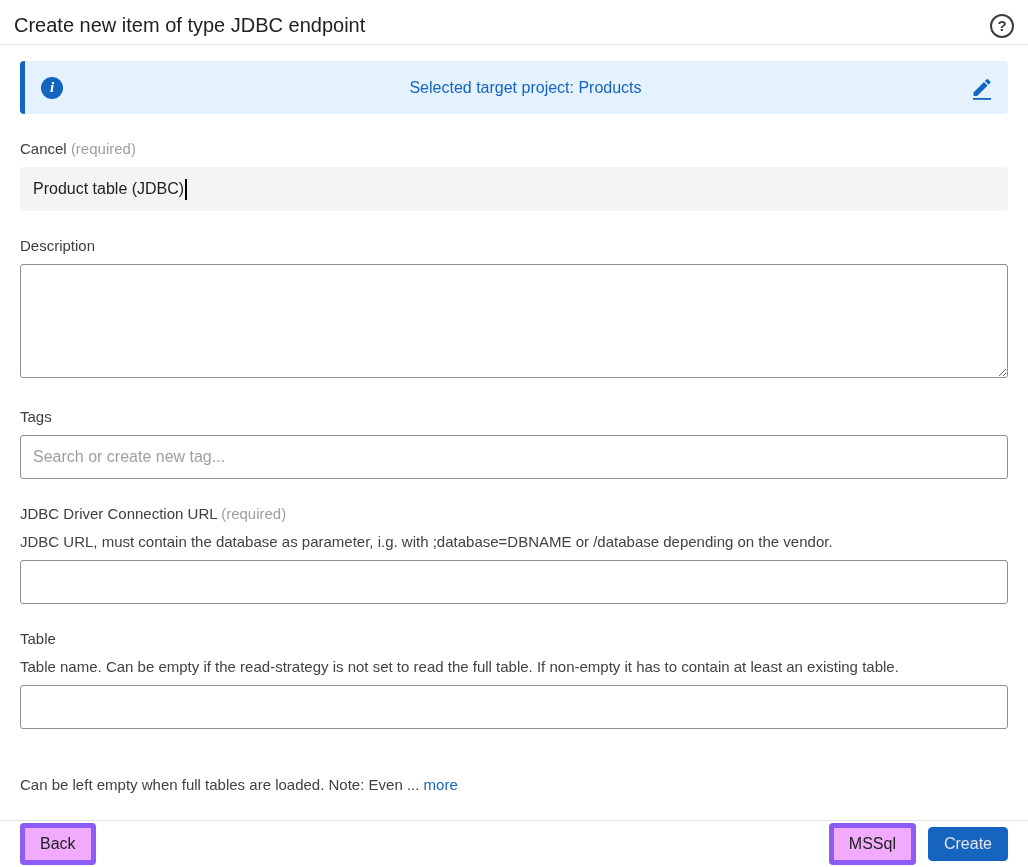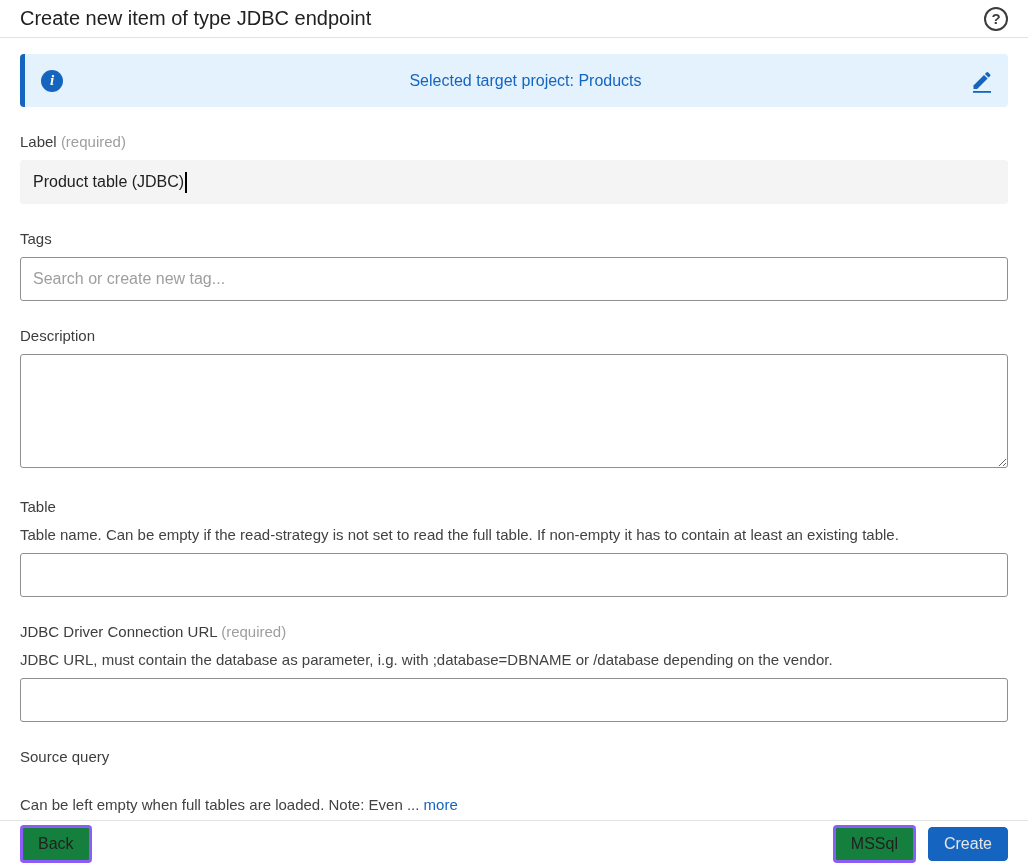--- a/index.html
+++ b/index.html
@@ -8,21 +8,21 @@
     width: 1028px; height: 867px; overflow: hidden;
     font-family: "Liberation Sans", sans-serif;
     background: #ffffff; color: #212121;
   }
   .dialog { display: flex; flex-direction: column; width: 1028px; height: 867px; }
 
   
   .header {
     flex: 0 0 auto; height: 38px;
     display: flex; align-items: center; justify-content: space-between;
-    padding: 0 20px; border-bottom: 1px solid #e3e3e3;
+    padding: 0 14px; border-bottom: 1px solid #e3e3e3; margin-top: 7px;
   }
   .title { font-size: 20px; color: #212121; }
   .help-icon {
     width: 24px; height: 24px; border: 2px solid #3c3c3c; border-radius: 50%;
     display: flex; align-items: center; justify-content: center;
     font-size: 15px; font-weight: bold; color: #3c3c3c; cursor: pointer;
   }
 
   
   .content { flex: 1 1 auto; overflow: hidden; padding: 16px 20px 0 20px; }
@@ -71,21 +71,21 @@
   .footer {
     flex: 0 0 auto; height: 47px;
     border-top: 1px solid #e3e3e3;
     display: flex; align-items: center; gap: 12px; padding: 0 20px;
   }
   .spacer { flex: 1 1 auto; }
   .btn {
     font-family: "Liberation Sans", sans-serif; font-size: 16px;
     padding: 7px 15px; border-radius: 4px; cursor: pointer;
   }
-  .btn-outline { background: #15803d; border: 3px solid #8b5cf6; color: #212121; }
+  .btn-outline { background: #f0abfc; border: 5px solid #8b5cf6; color: #212121; }
   .btn-primary { background: #1565c0; border: 1px solid #1565c0; color: #e5e5e5; }
 </style>
 </head>
 <body>
 
 <div class="dialog">
 
   <div class="header">
     <div class="title">Create new item of type JDBC endpoint</div>
     <div class="help-icon">?</div>
@@ -100,56 +100,55 @@
         <svg width="24" height="24" viewBox="0 0 24 24" aria-hidden="true">
           <path d="M3.5 16.4V20h3.6L17.6 9.5l-3.6-3.6L3.5 16.4z" fill="#1565c0"></path>
           <path d="M20.2 6.9c.38-.38.38-1 0-1.37l-2.2-2.2a.97.97 0 0 0-1.37 0l-1.72 1.72 3.57 3.57 1.72-1.72z" fill="#1565c0"></path>
           <rect x="3" y="22" width="18" height="1.8" fill="#1565c0"></rect>
         </svg>
       </div>
     </div>
 
     <div class="field">
       <div class="field-label">
-        <span>Label</span>
+        <span>Cancel</span>
         <span class="required">(required)</span>
       </div>
       <div class="input fake-input filled">
         <span>Product table (JDBC)</span>
           <span class="caret"></span>
       </div>
     </div>
 
     <div class="field">
-      <div class="field-label">Tags</div>
-      <input class="input" type="text" placeholder="Search or create new tag..." style="">
-    </div>
-
-    <div class="field">
       <div class="field-label">Description</div>
       <textarea class="input" style=""></textarea>
     </div>
 
     <div class="field">
-      <div class="field-label">Table</div>
-      <div class="helper">Table name. Can be empty if the read-strategy is not set to read the full table. If non-empty it has to contain at least an existing table.</div>
-      <input class="input" type="text" value="" style="">
+      <div class="field-label">Tags</div>
+      <input class="input" type="text" placeholder="Search or create new tag..." style="">
     </div>
 
     <div class="field">
       <div class="field-label">
         <span>JDBC Driver Connection URL</span>
         <span class="required">(required)</span>
       </div>
       <div class="helper">JDBC URL, must contain the database as parameter, i.g. with ;database=DBNAME or /database depending on the vendor.</div>
       <input class="input" type="text" value="" style="">
     </div>
 
     <div class="field">
-      <div class="field-label">Source query</div>
+      <div class="field-label">Table</div>
+      <div class="helper">Table name. Can be empty if the read-strategy is not set to read the full table. If non-empty it has to contain at least an existing table.</div>
+      <input class="input" type="text" value="" style="">
+    </div>
+
+    <div class="field">
       <div class="helper">
         <br>
         <span>Can be left empty when full tables are loaded. Note: Even ...</span>
         <span class="more-link">more</span>
       </div>
     </div>
 
   </div>
 
   <div class="footer">

